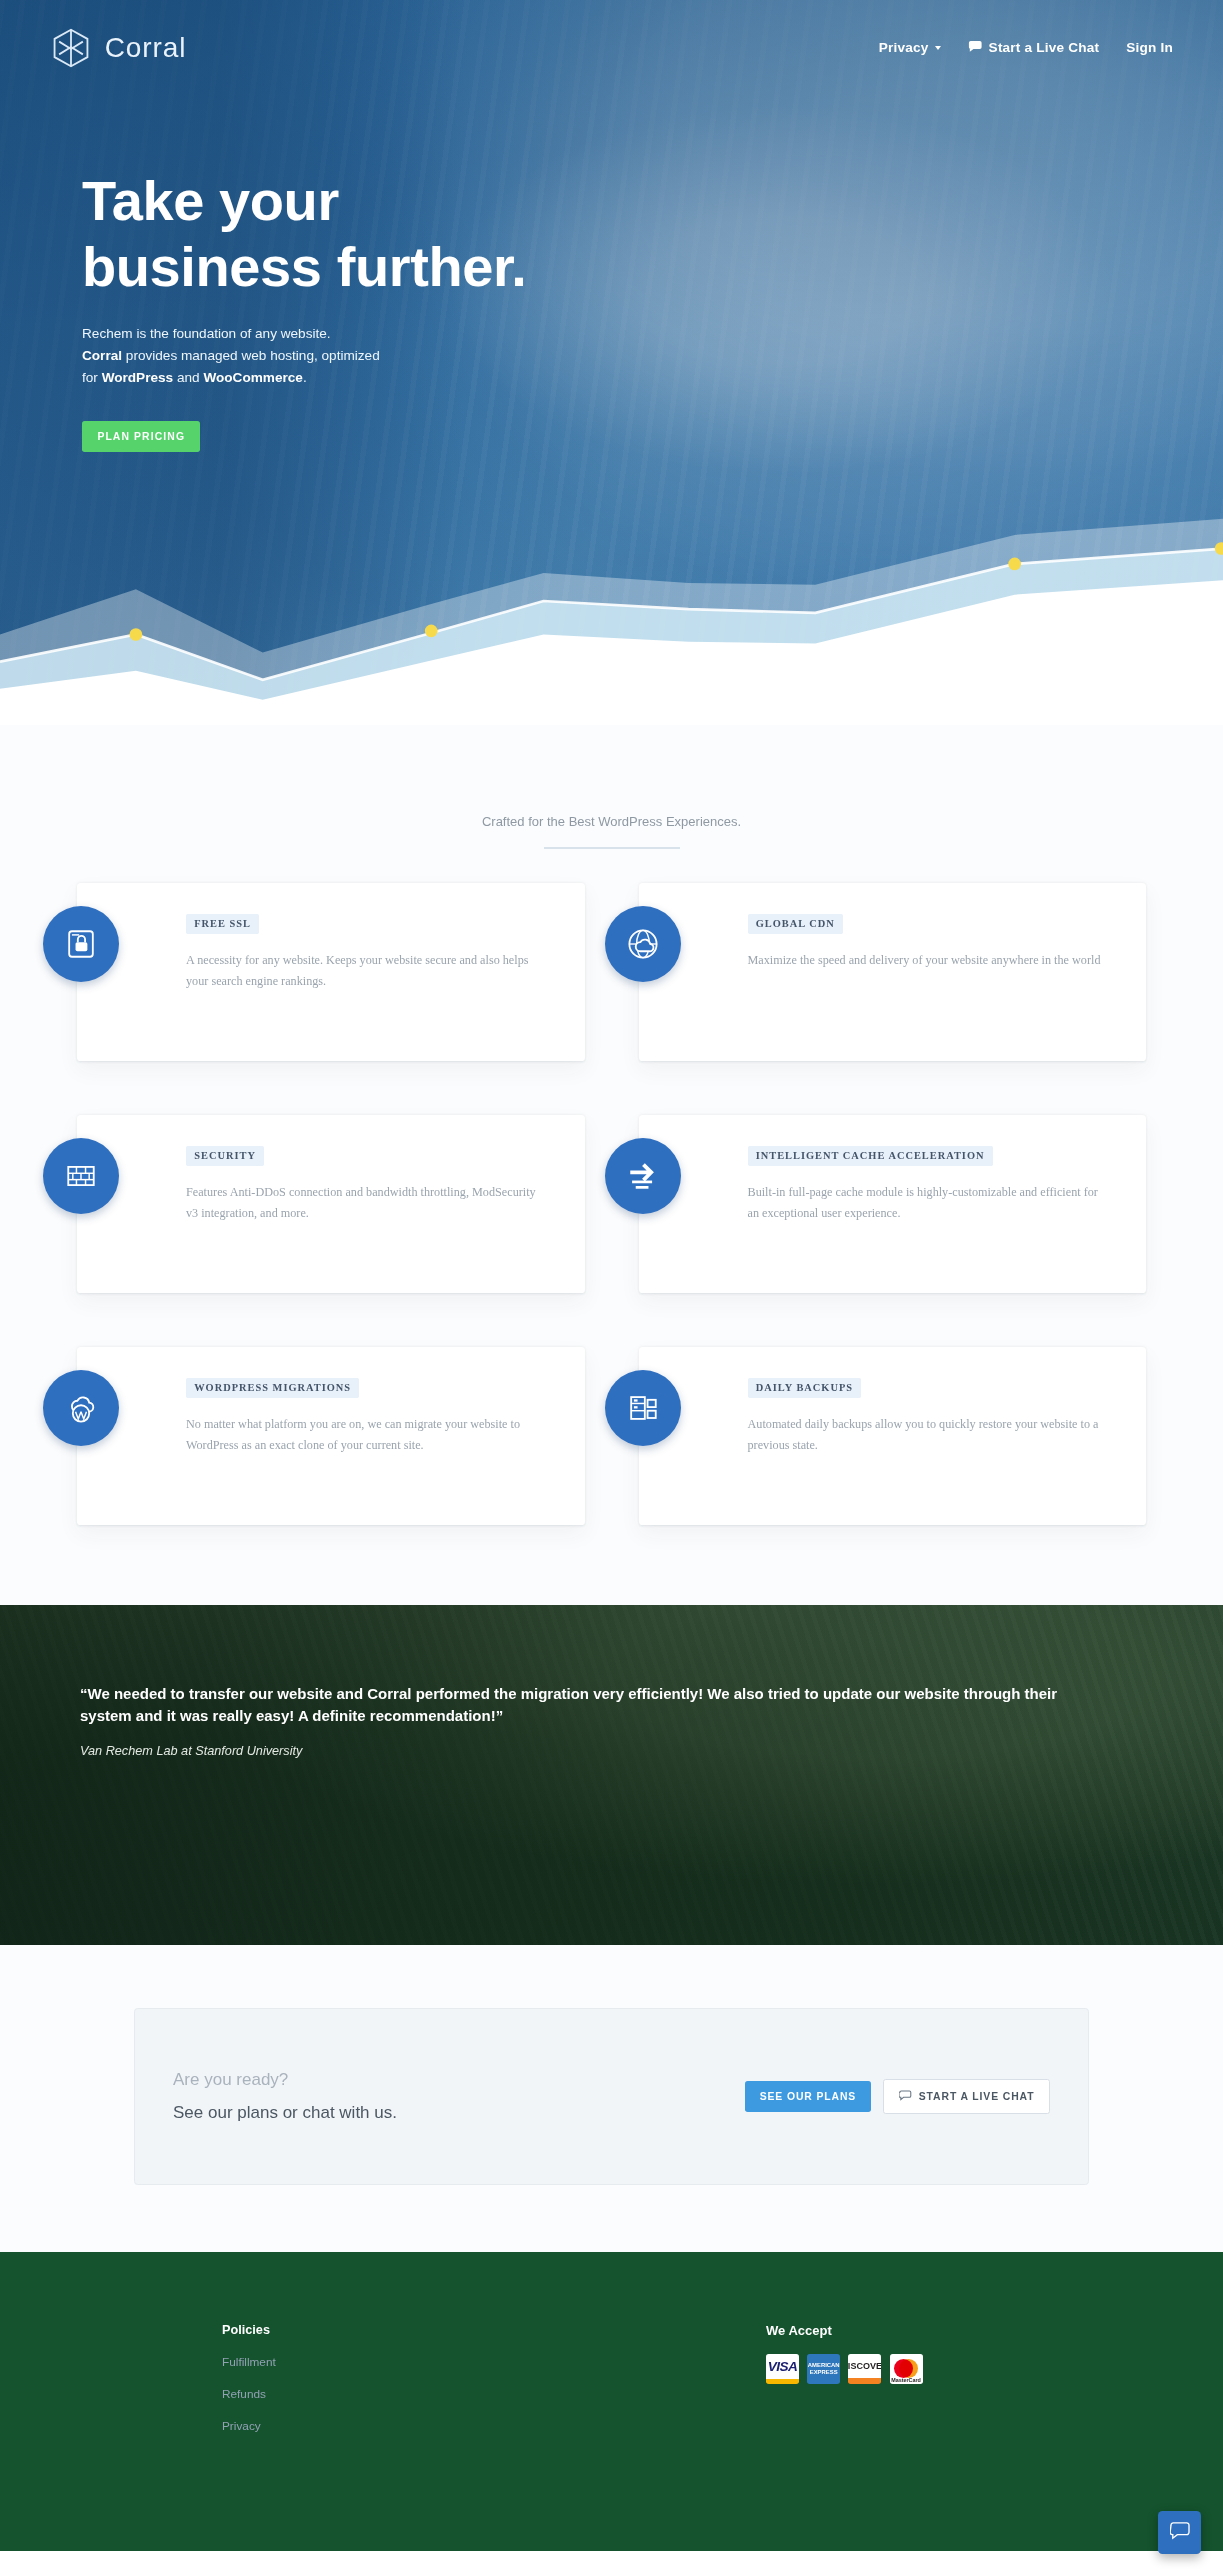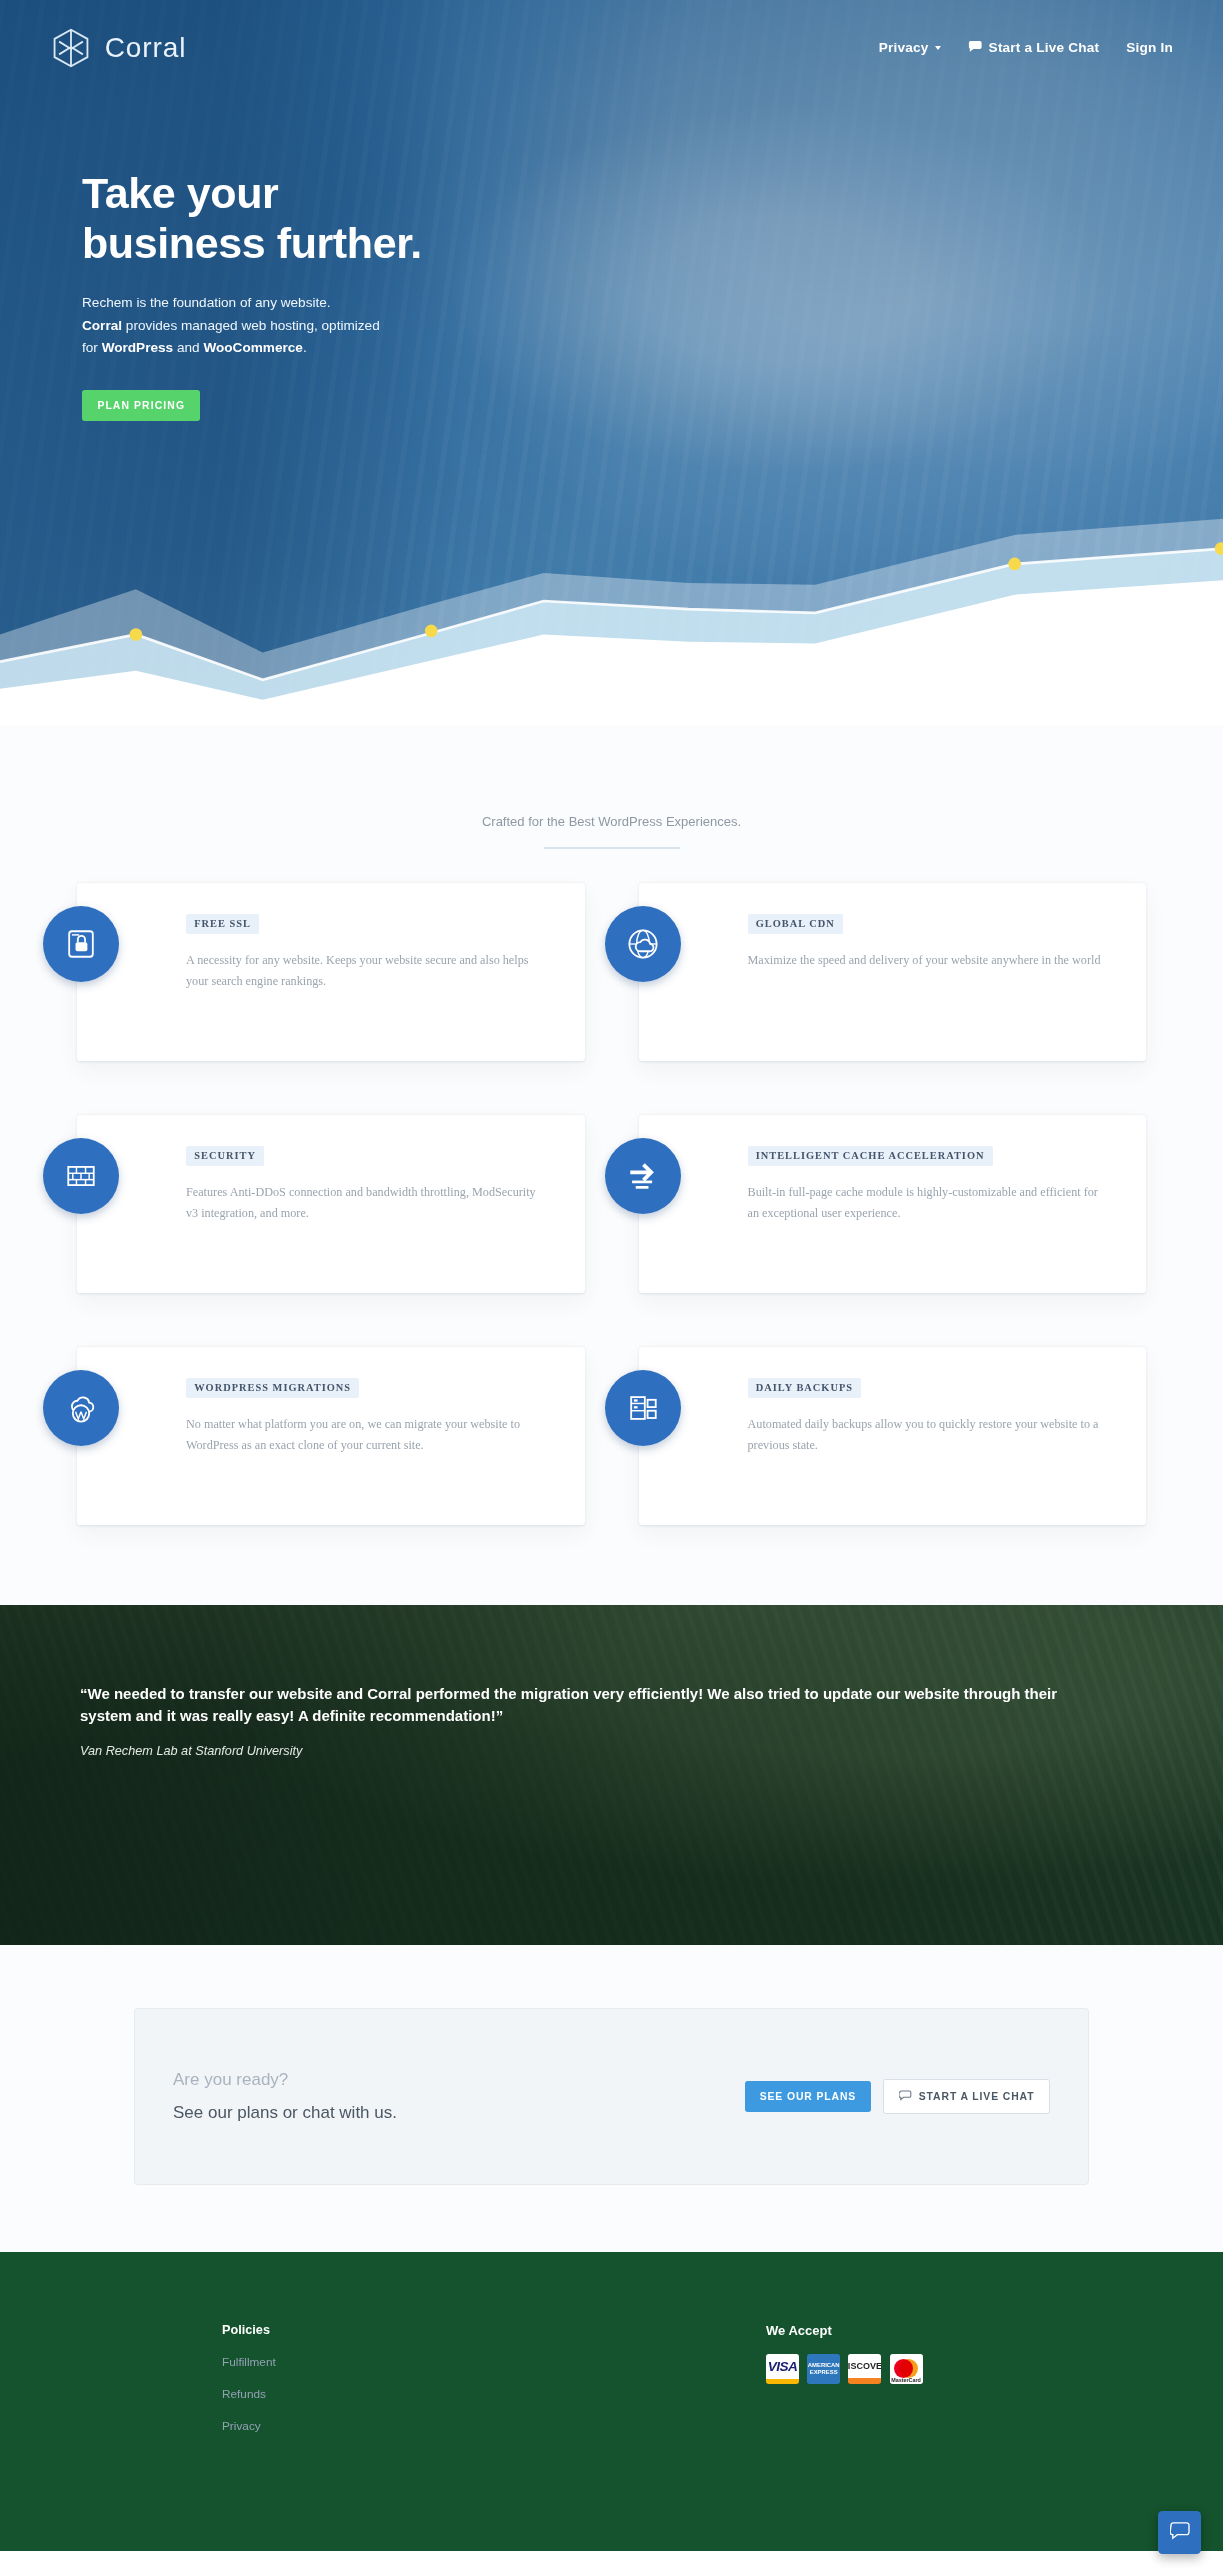--- a/index.html
+++ b/index.html
@@ -60,21 +60,21 @@
     display: flex; align-items: center; gap: 6.3px; letter-spacing: 0.2px;
   }
   .caret {
     width: 0; height: 0; border-left: 3.6px solid transparent; border-right: 3.6px solid transparent;
     border-top: 4.5px solid #fff; display: inline-block; margin-top: 1.8px;
   }
 
   
   .hero-copy { position: absolute; left: 82px; top: 168px; z-index: 30; width: 580px; }
   .hero-title {
-    color: #ffffff; font-size: 43px; line-height: 1.17; font-weight: 700; letter-spacing: -0.4px;
+    color: #ffffff; font-size: 56px; line-height: 1.17; font-weight: 700; letter-spacing: -0.4px;
   }
   .hero-sub {
     margin-top: 23.6px; color: #eef6fc; font-size: 13.6px; line-height: 1.65; max-width: 489px;
   }
   .hero-sub b { font-weight: 700; color: #ffffff; }
   .btn-plan {
     margin-top: 31px; display: inline-block;
     background: #56d46b; color: #ffffff; font-size: 10.4px; font-weight: 700;
     letter-spacing: 1.1px; padding: 10px 15.4px; border: none; border-radius: 2.7px; cursor: pointer;
   }

